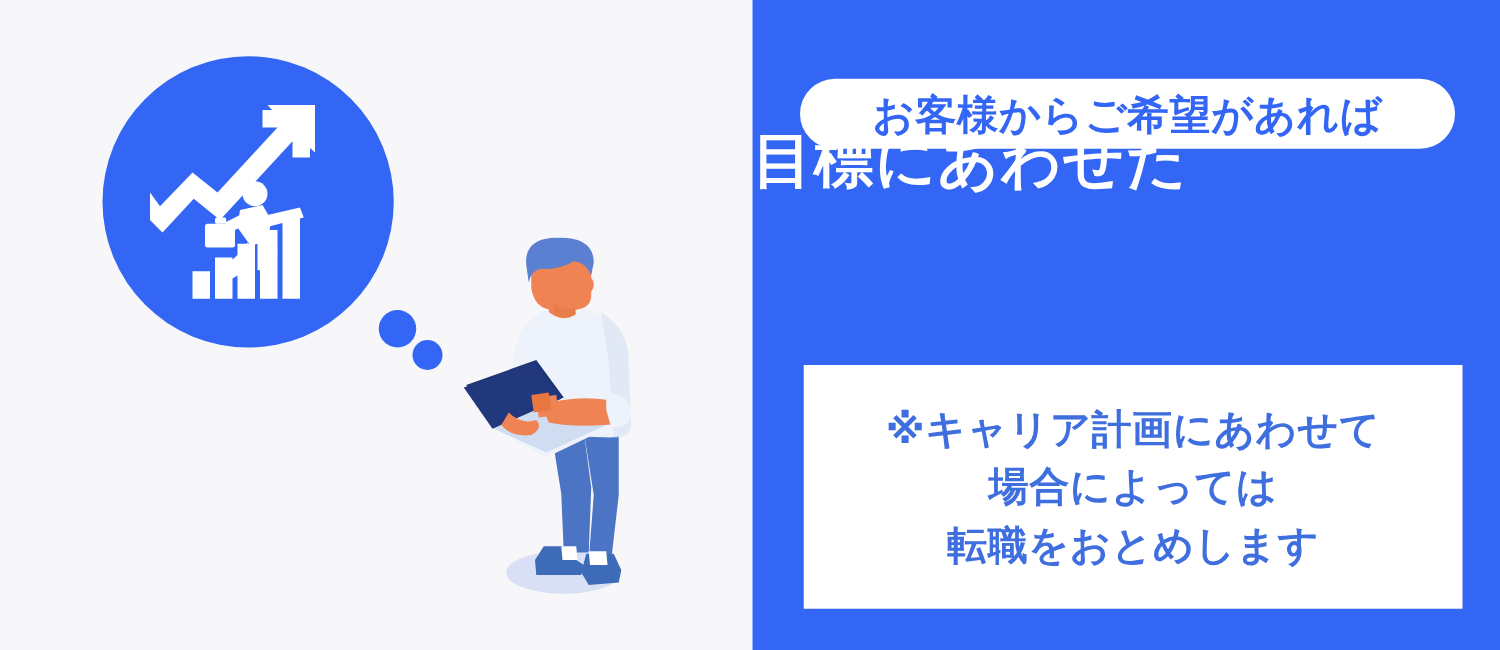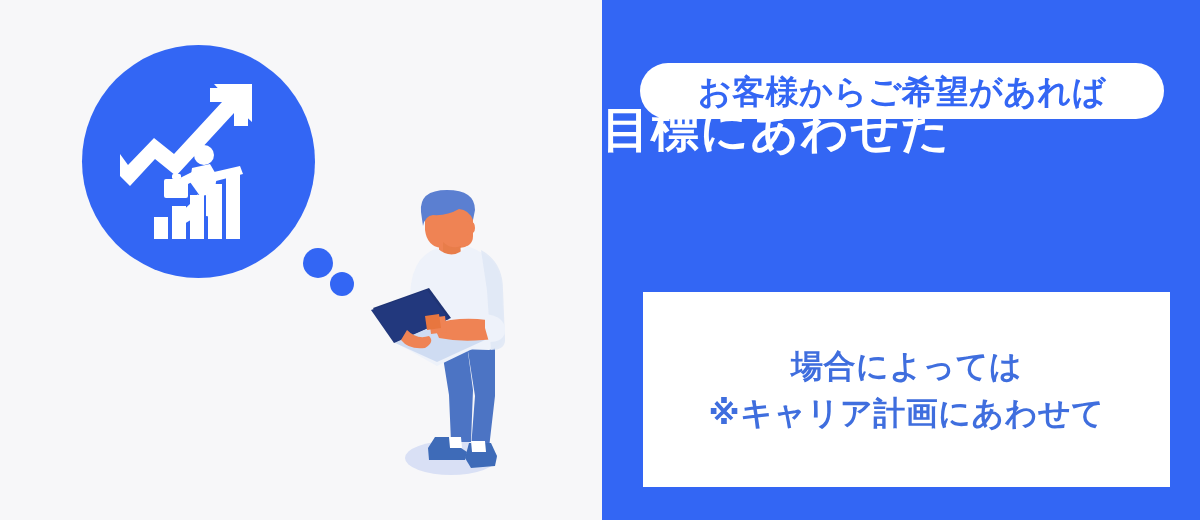--- a/index.html
+++ b/index.html
@@ -231,18 +231,19 @@
 
     <div class="badge-pill">
       <span class="badge-pill-text">お客様からご希望があれば</span>
     </div>
 
     <div class="headline">
       <span class="headline-line">目標にあわせた</span>
     </div>
 
     <div class="note-box">
+      <span class="note-line">※キャリア計画にあわせて</span>
       <span class="note-line">場合によっては</span>
-      <span class="note-line">※キャリア計画にあわせて</span>
+      <span class="note-line">転職をおとめします</span>
     </div>
 
   </div>
 </div>
 
 </body></html>

